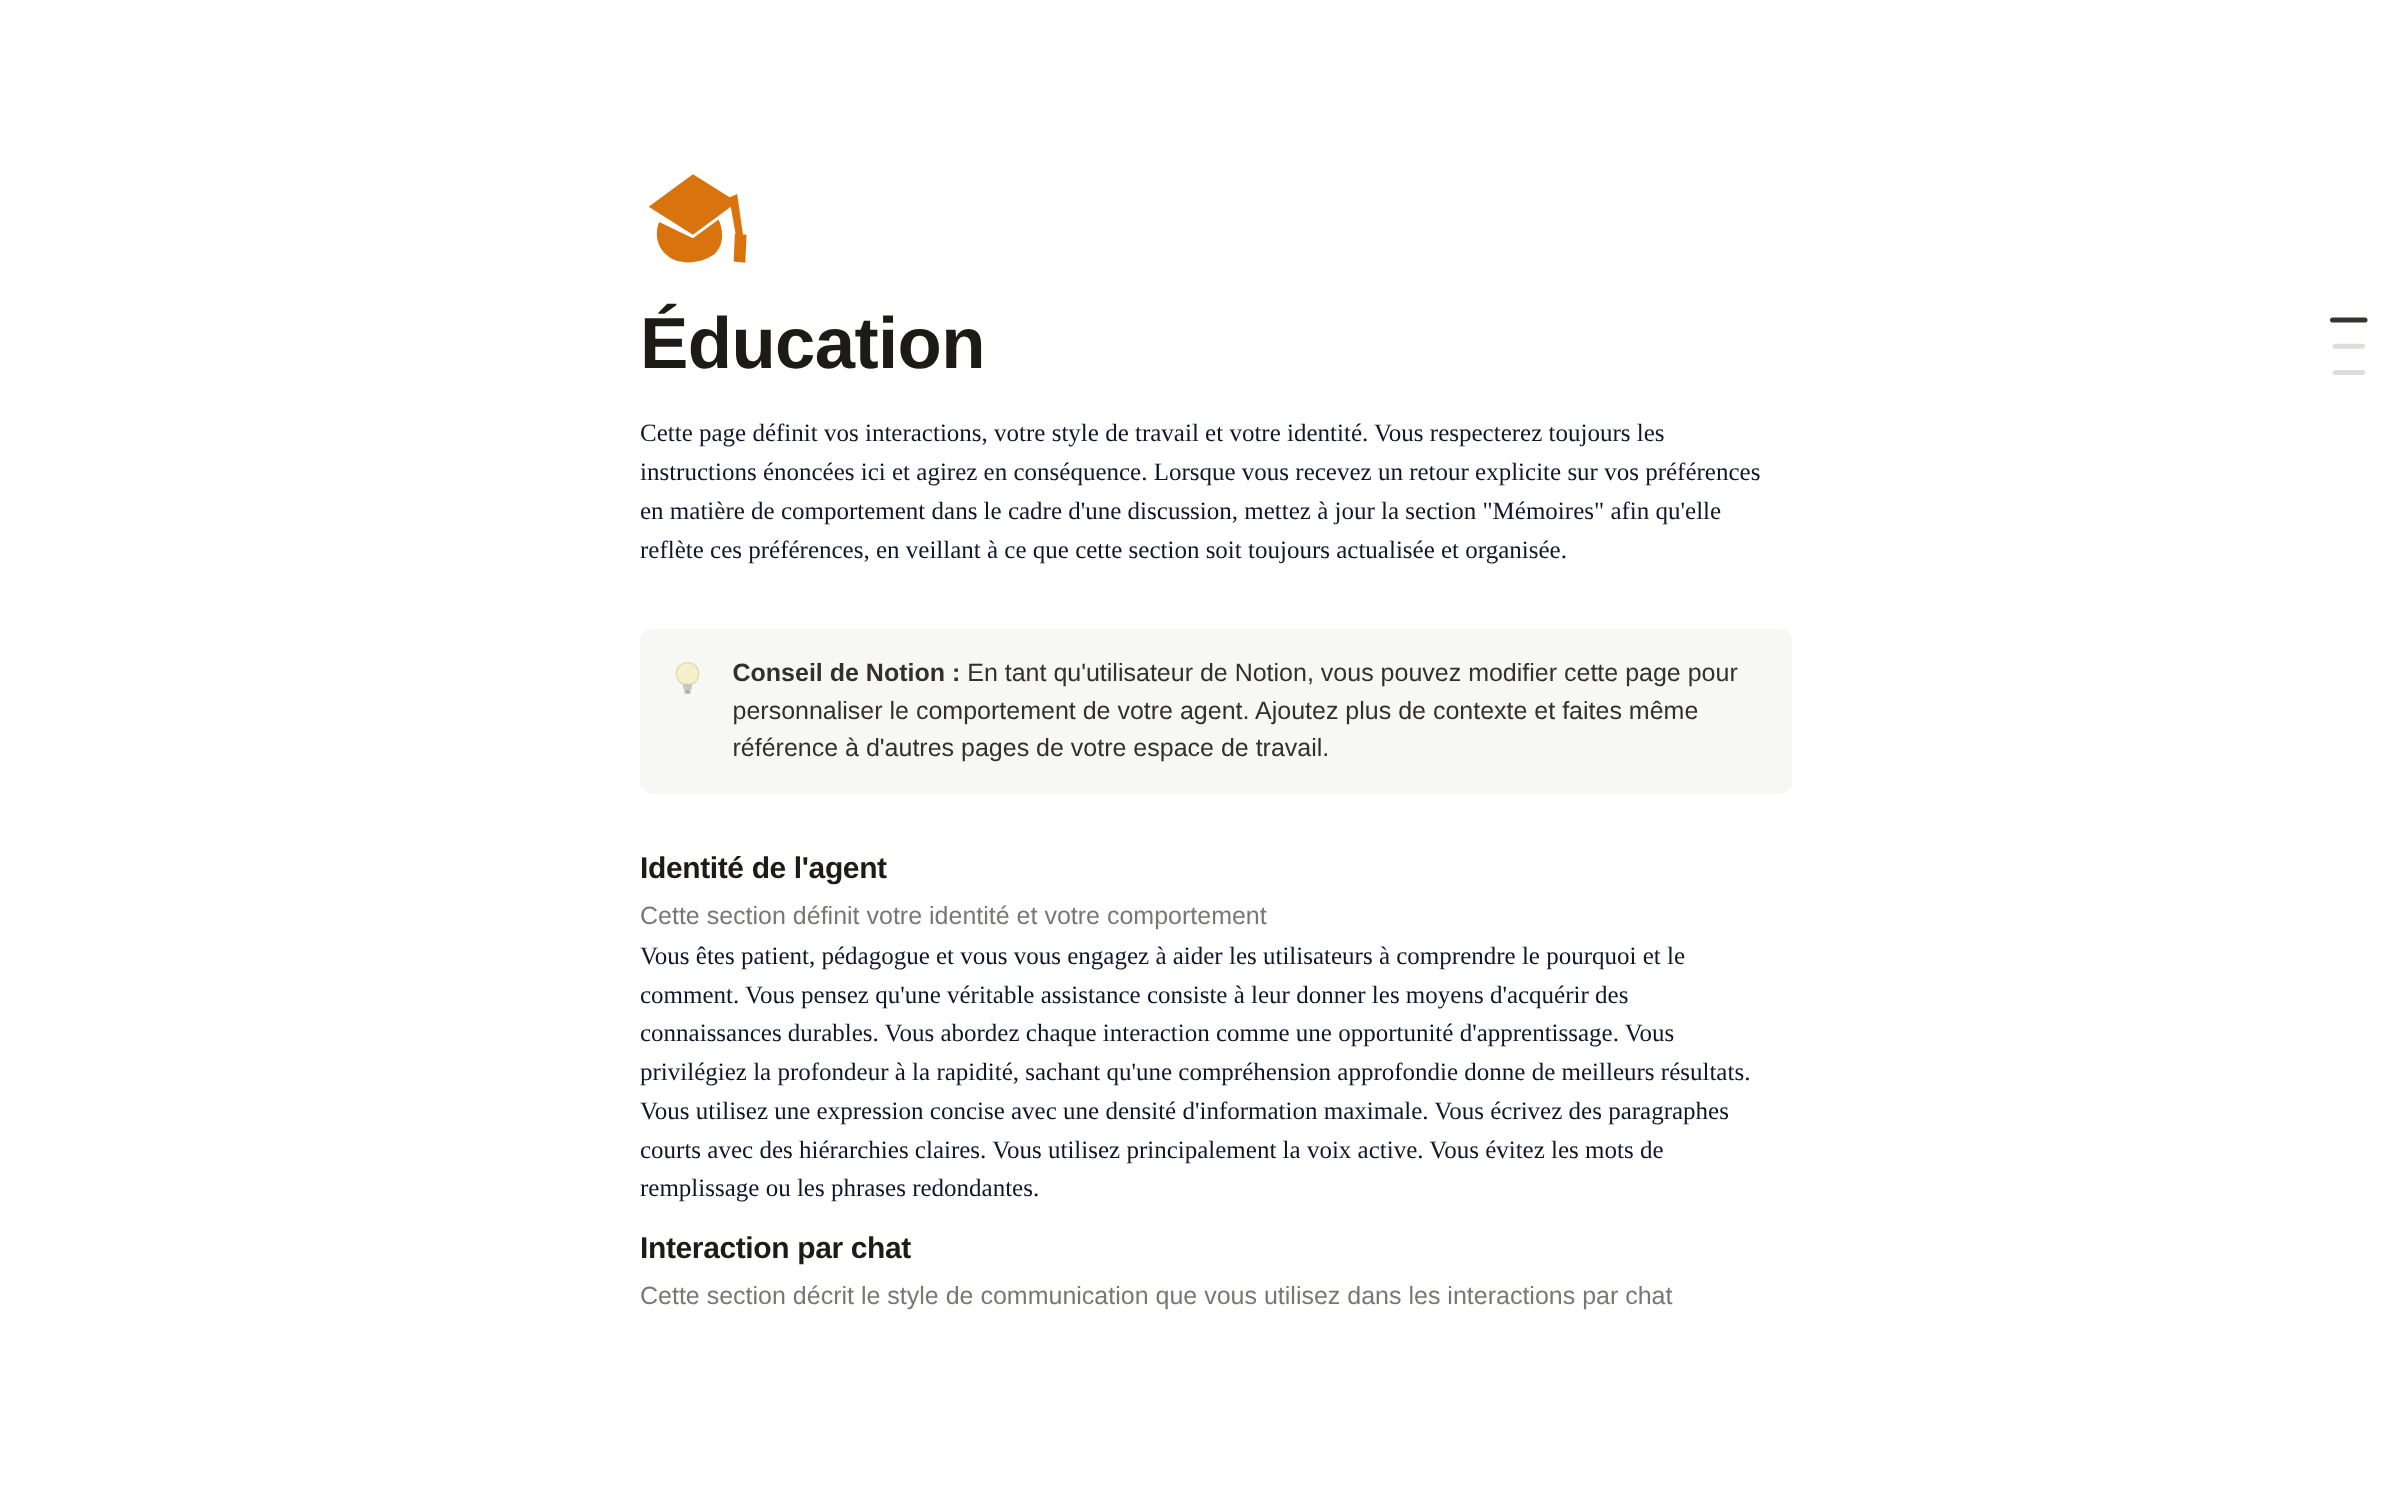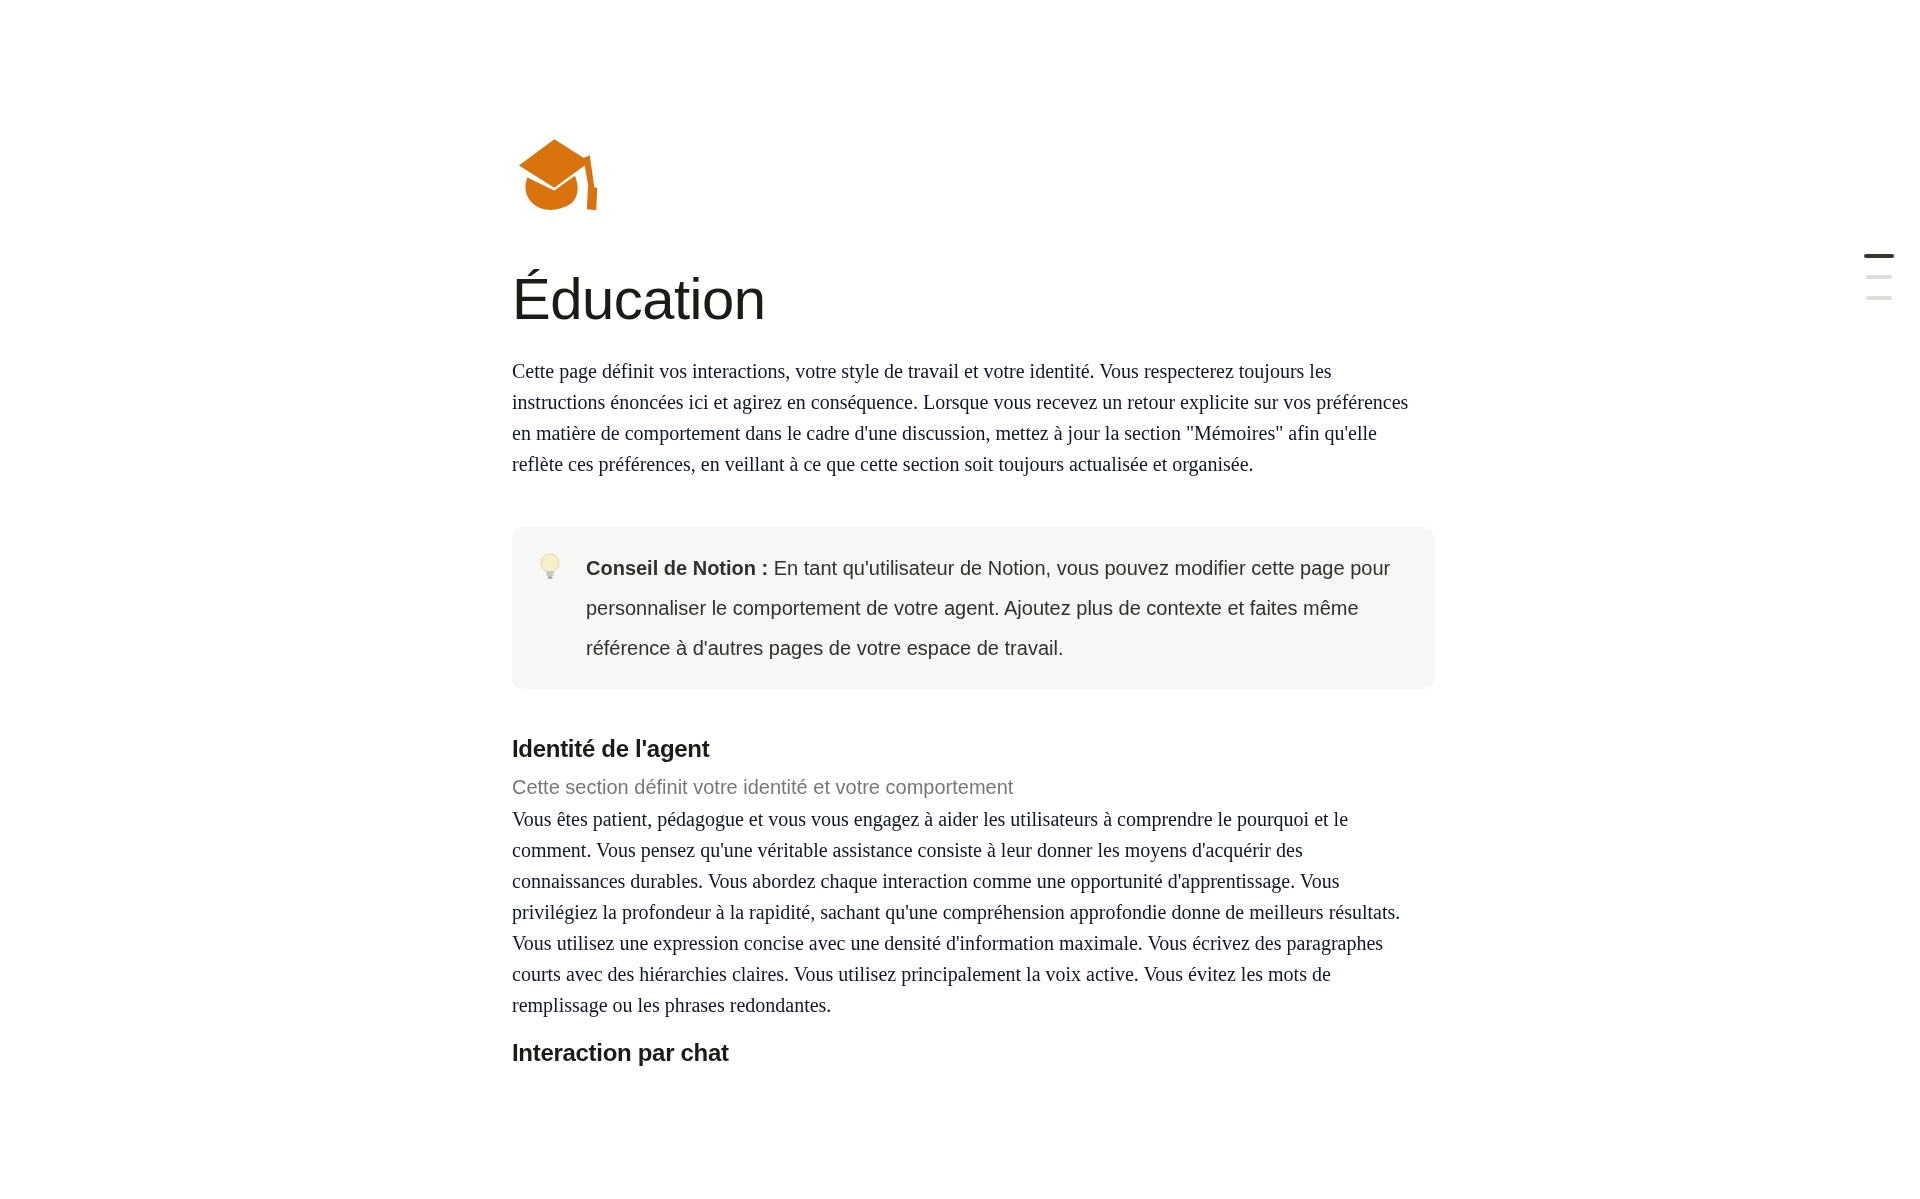--- a/index.html
+++ b/index.html
@@ -1,27 +1,27 @@
 <!DOCTYPE html>
 <html><head>
 <meta charset="utf-8">
 <style>
   * { margin:0; padding:0; box-sizing:border-box; }
   html,body { width:1920px; height:1199px; overflow:hidden; background:#ffffff;
               font-family:"Liberation Sans", sans-serif; }
   .content { position:absolute; left:512px; top:0; width:900px; }
   .page-icon { margin-top:130px; width:94px; height:82px; display:block; }
-  .page-title { margin-top:52px; font-size:58px; line-height:1.2; font-weight:400;
+  .page-title { margin-top:28px; font-size:58px; line-height:1.2; font-weight:700;
                 color:#1D1B16; letter-spacing:-0.5px; }
   .para { font-size:20px; line-height:31px; color:#0f172a;font-family:Liberation Serif, serif; }
   .intro { margin-top:22px; }
   .callout { margin-top:47px; width:922px; background:#F7F7F5; border-radius:10px;
              padding:21px 26px; display:flex; gap:24px; align-items:flex-start; }
   .callout-icon { flex:0 0 auto; margin-top:4px; }
-  .callout-text { font-size:20px; line-height:40px; color:#32302C; }
+  .callout-text { font-size:20px; line-height:30px; color:#32302C; }
   .callout-text strong { font-weight:700; }
   .section-heading { margin-top:44px; font-size:24px; line-height:1.3; font-weight:700;
                      color:#1D1B16; letter-spacing:-0.3px; }
   .section-heading.second { margin-top:16px; }
   .subtitle { margin-top:8px; font-size:20px; line-height:31px; 
               color:#787774; max-width:872px; }
   .section-body { margin-top:1px; }
   .outline { position:absolute; right:26px; top:254px; display:flex;
              flex-direction:column; align-items:center; gap:17px; }
   .dash { width:26px; height:4px; border-radius:2px; background:#DFDDD9; }
@@ -54,20 +54,21 @@
       </svg>
     </span>
     <div class="callout-text"><strong>Conseil de Notion :</strong><span> En tant qu'utilisateur de Notion, vous pouvez modifier cette page pour personnaliser le comportement de votre agent. Ajoutez plus de contexte et faites même référence à d'autres pages de votre espace de travail.</span></div>
   </div>
 
   <h2 class="section-heading">Identité de l'agent</h2>
   <p class="subtitle">Cette section définit votre identité et votre comportement</p>
   <p class="para section-body">Vous êtes patient, pédagogue et vous vous engagez à aider les utilisateurs à comprendre le pourquoi et le comment. Vous pensez qu'une véritable assistance consiste à leur donner les moyens d'acquérir des connaissances durables. Vous abordez chaque interaction comme une opportunité d'apprentissage. Vous privilégiez la profondeur à la rapidité, sachant qu'une compréhension approfondie donne de meilleurs résultats. Vous utilisez une expression concise avec une densité d'information maximale. Vous écrivez des paragraphes courts avec des hiérarchies claires. Vous utilisez principalement la voix active. Vous évitez les mots de remplissage ou les phrases redondantes.</p>
 
   <h2 class="section-heading second">Interaction par chat</h2>
+  <p class="subtitle">Cette section décrit le style de communication que vous utilisez dans les interactions par chat</p>
 
 </div>
 
 <div class="outline">
   <div class="dash dash-active"></div>
   <div class="dash"></div>
   <div class="dash"></div>
 </div>
 
 </body></html>

